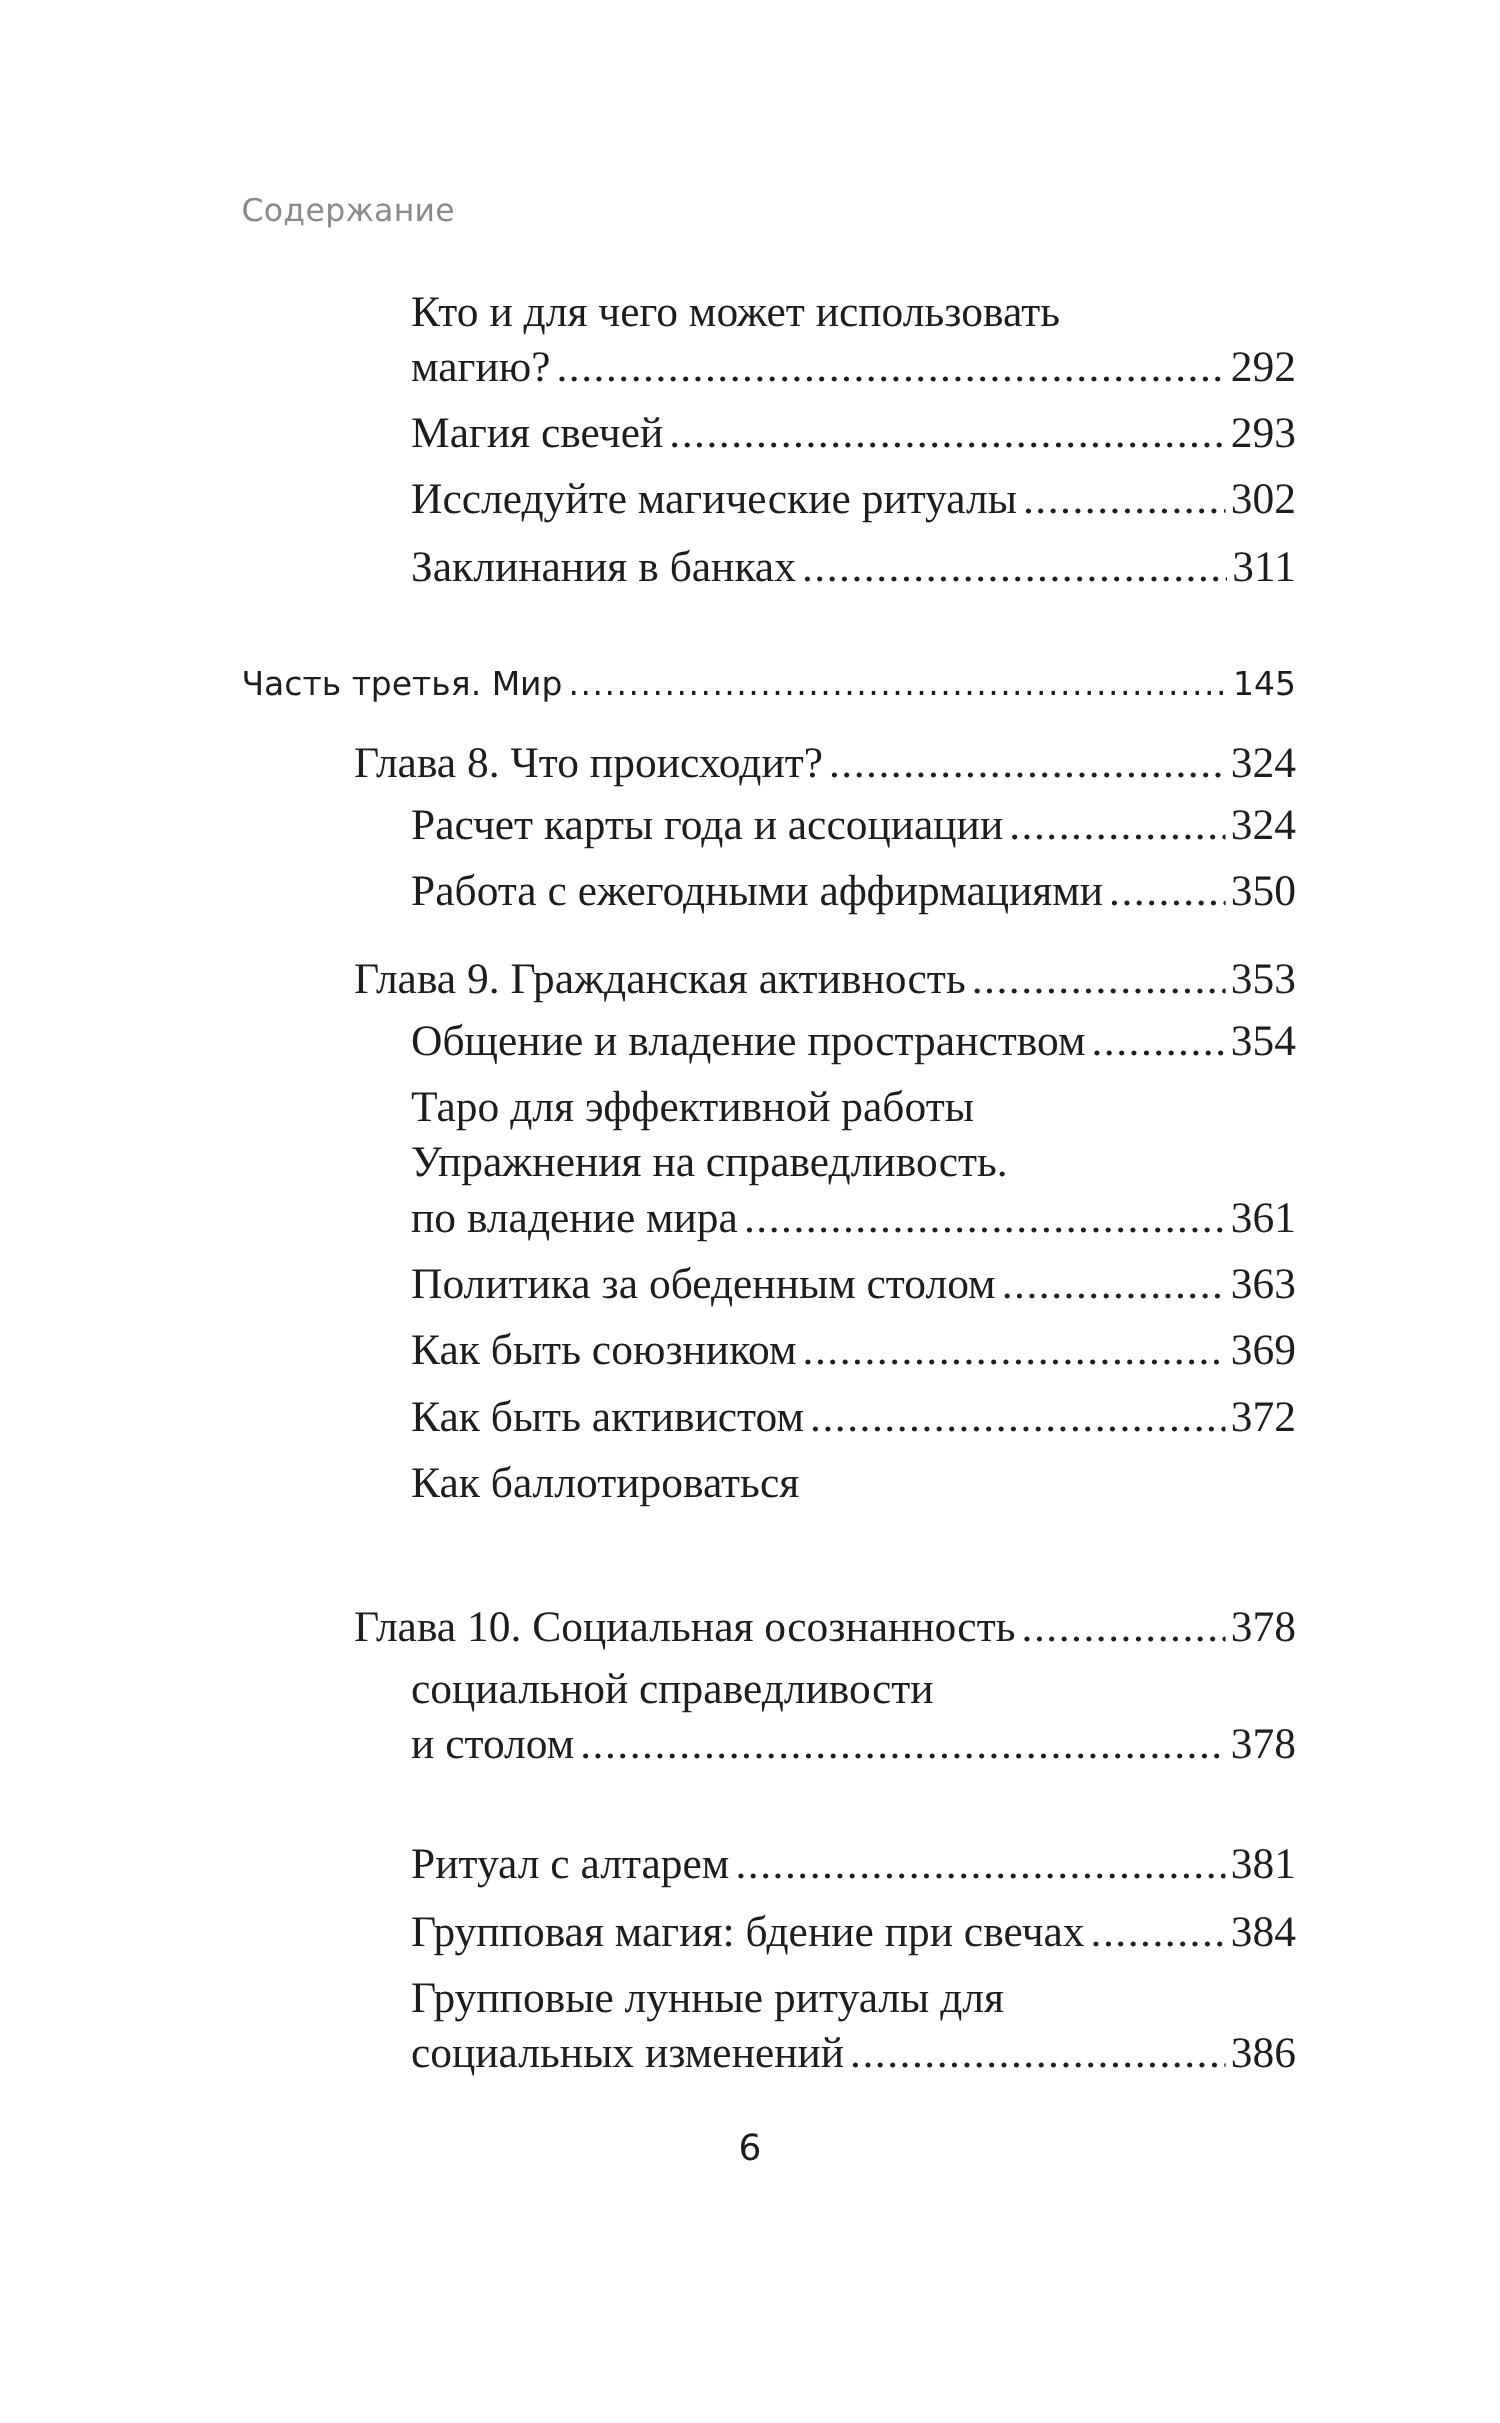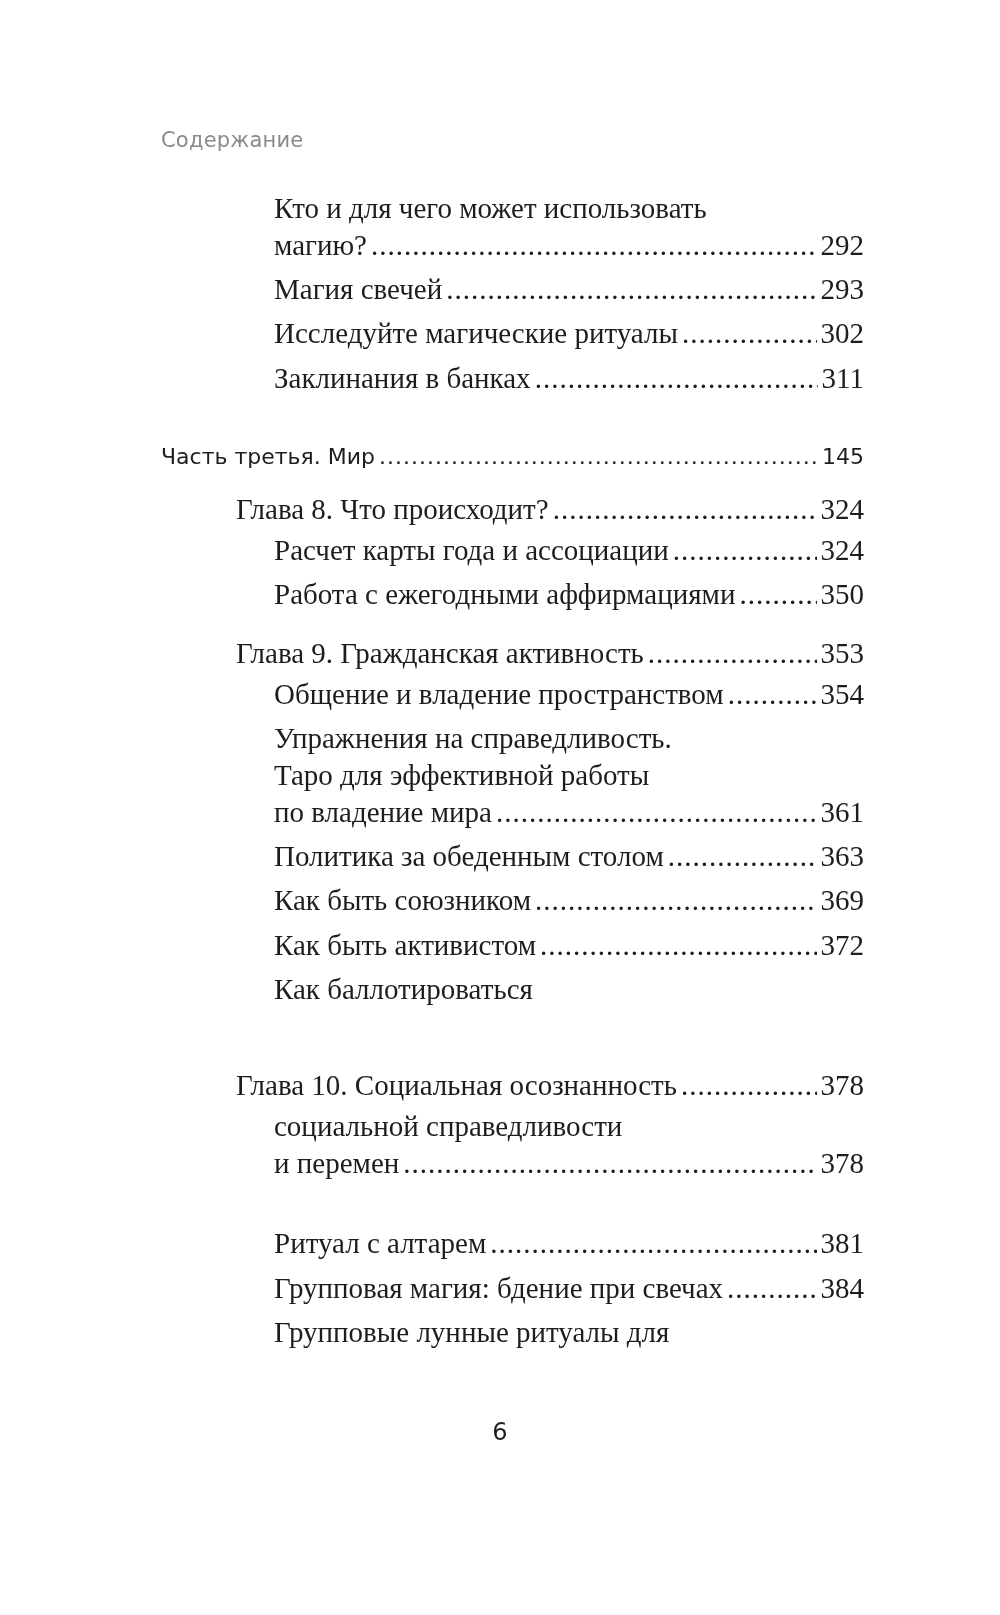--- a/index.html
+++ b/index.html
@@ -100,22 +100,22 @@
       </div>
     </div>
     <div class="entry lvl-sec" style="top: 676px;">
       <div class="last">
         <span class="t">Общение и владение пространством</span>
         <span class="dots"></span>
         <span class="pg">354</span>
       </div>
     </div>
     <div class="entry lvl-sec" style="top: 720px;">
+      <span class="line">Таро для эффективной работы</span>
       <span class="line">Упражнения на справедливость.</span>
-      <span class="line">Таро для эффективной работы</span>
       <div class="last">
         <span class="t">по владение мира</span>
         <span class="dots"></span>
         <span class="pg">361</span>
       </div>
     </div>
     <div class="entry lvl-sec" style="top: 838px;">
       <div class="last">
         <span class="t">Политика за обеденным столом</span>
         <span class="dots"></span>
@@ -142,37 +142,42 @@
     <div class="entry lvl-chap" style="top: 1067px;">
       <div class="last">
         <span class="t">Глава 10. Социальная осознанность</span>
         <span class="dots"></span>
         <span class="pg">378</span>
       </div>
     </div>
     <div class="entry lvl-sec" style="top: 1108px;">
       <span class="line">социальной справедливости</span>
       <div class="last">
-        <span class="t">и перемен</span>
+        <span class="t">и столом</span>
         <span class="dots"></span>
         <span class="pg">378</span>
       </div>
     </div>
     <div class="entry lvl-sec" style="top: 1225px;">
       <div class="last">
         <span class="t">Ритуал с алтарем</span>
         <span class="dots"></span>
         <span class="pg">381</span>
       </div>
     </div>
     <div class="entry lvl-sec" style="top: 1270px;">
       <div class="last">
         <span class="t">Групповая магия: бдение при свечах</span>
         <span class="dots"></span>
         <span class="pg">384</span>
       </div>
     </div>
     <div class="entry lvl-sec" style="top: 1314px;">
       <span class="line">Групповые лунные ритуалы для</span>
+      <div class="last">
+        <span class="t">социальных изменений</span>
+        <span class="dots"></span>
+        <span class="pg">386</span>
+      </div>
     </div>
   </div>
 
 <div class="page-num">6</div>
 
 </body></html>

